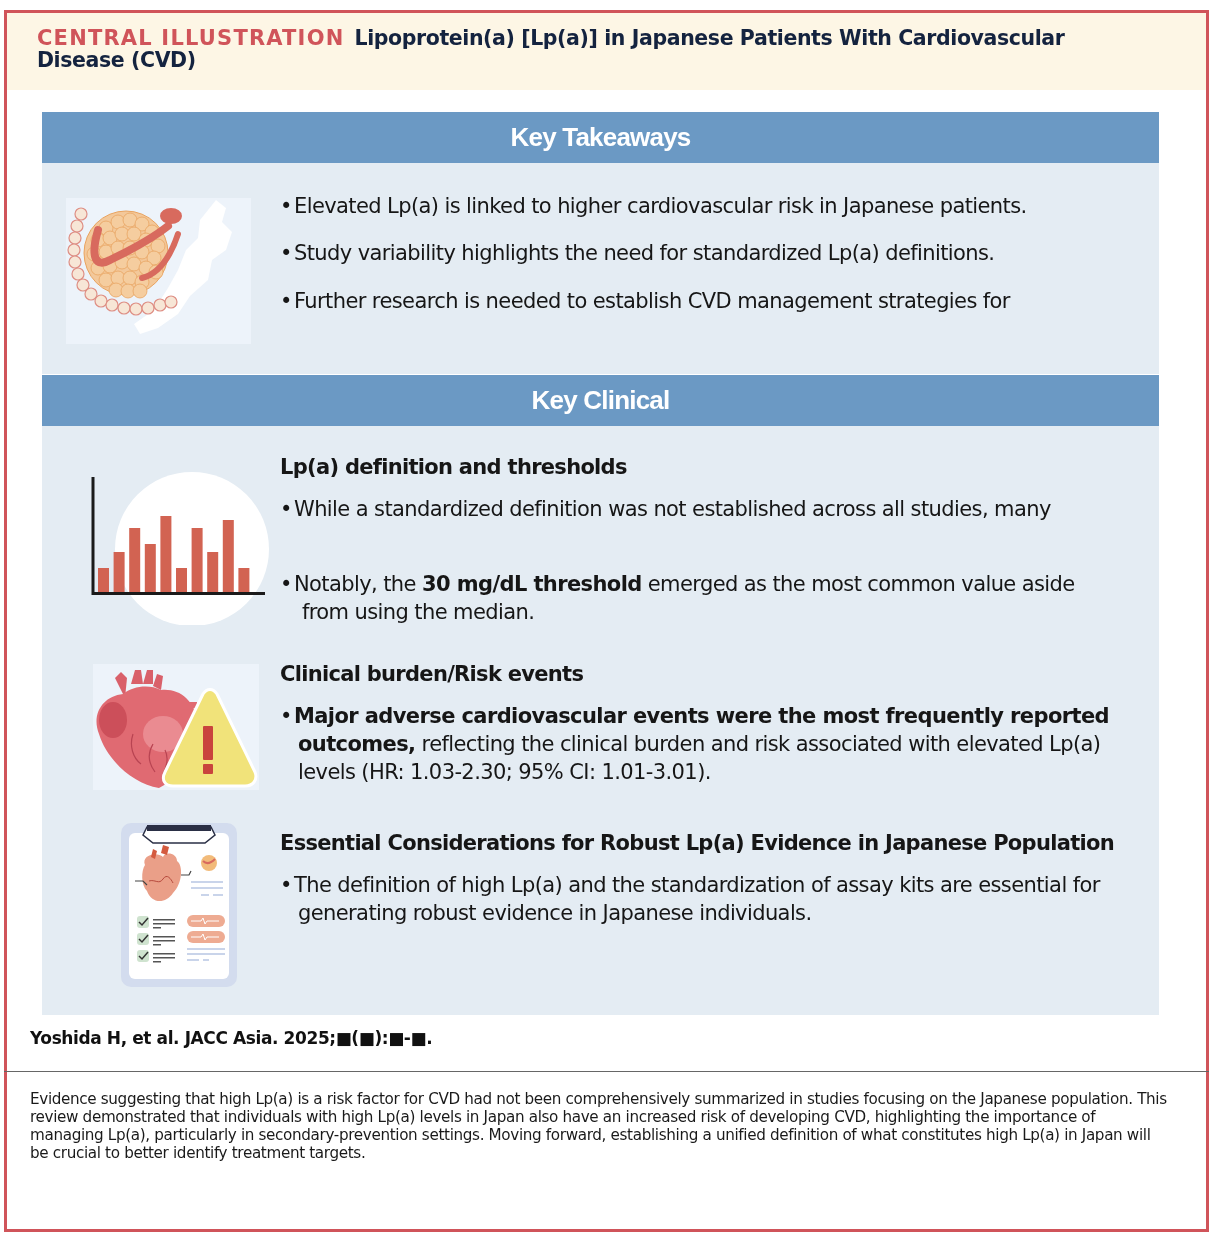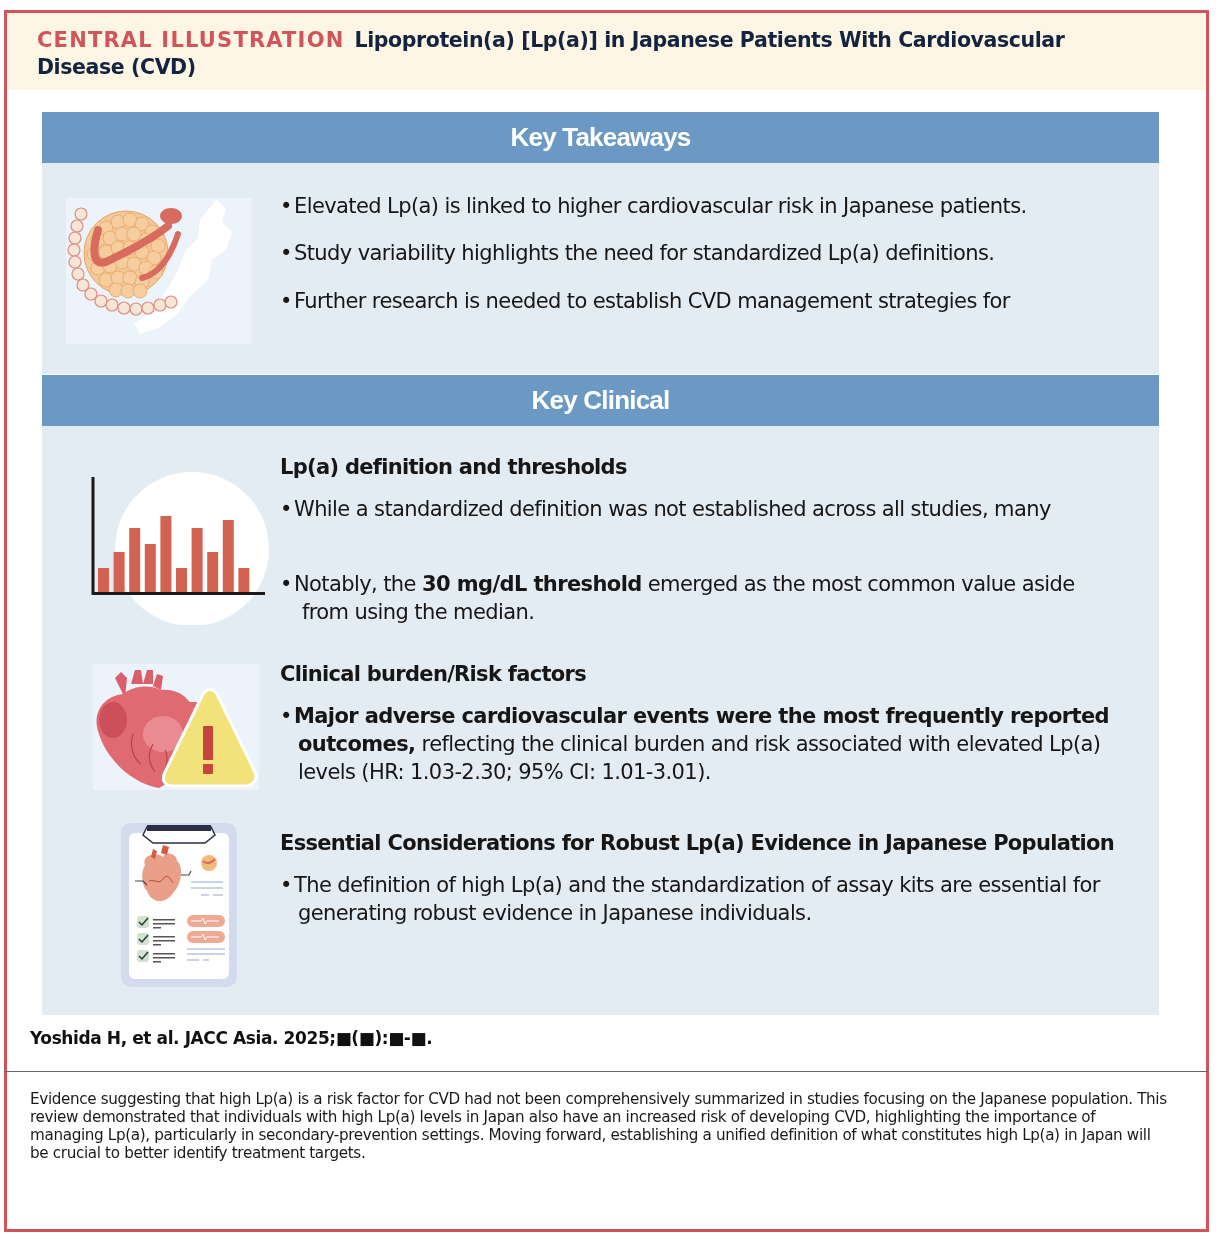--- a/index.html
+++ b/index.html
@@ -1,19 +1,19 @@
 <!DOCTYPE html>
 <html><head>
 <meta charset="utf-8">
 <style>
   html, body { margin:0; padding:0; background:#ffffff; }
   body { width:1222px; height:1238px; position:relative; font-family:"Liberation Sans", "DejaVu Sans", sans-serif; color:#111; }
   .frame { position:absolute; left:4px; top:10px; width:1205px; height:1222px; border:3px solid #d0545a; box-sizing:border-box; background:#fff; }
   .title-band { position:absolute; left:0; top:0; right:0; height:77px; background:#fdf6e5; }
-  .title { position:absolute; left:30px; top:14px; width:1040px; font-size:20.5px; line-height:27px; font-weight:bold; color:#14233f; font-family:"DejaVu Sans", sans-serif; letter-spacing:-0.4px; }
+  .title { position:absolute; left:30px; top:14px; width:1040px; font-size:20.5px; line-height:22px; font-weight:bold; color:#14233f; font-family:"DejaVu Sans", sans-serif; letter-spacing:-0.4px; }
   .title .label { color:#d0545a; font-family:"DejaVu Sans", sans-serif; letter-spacing:1.2px; font-size:21px; margin-right:10px; }
   .panel { position:absolute; left:42px; width:1117px; background:#e4ecf3; }
   .hdr { position:absolute; left:42px; width:1117px; height:64px; background:#6b99c4; color:#fff; font-weight:bold; font-size:26px; font-family:Liberation Sans, sans-serif; letter-spacing:-0.8px; text-align:center; line-height:51px; }
   .bul { position:absolute; left:280px; font-size:21px; line-height:28px; color:#161616; font-family:"DejaVu Sans", sans-serif; letter-spacing:-0.6px; }
   .bul .dot { display:inline-block; width:14px; }
   .bul .cont { padding-left:18px; display:block; }
   .sub { position:absolute; left:280px; font-size:21px; font-weight:bold; color:#161616; font-family:"DejaVu Sans", sans-serif; letter-spacing:-0.7px; }
   b { font-weight:bold; }
   .icon { position:absolute; }
   .citation { position:absolute; left:30px; top:1028px; font-size:17px; font-weight:bold; font-family:"DejaVu Sans", sans-serif; letter-spacing:-0.4px; color:#111; }
@@ -134,21 +134,21 @@
     <path d="M30 30 C10 32 -2 50 6 70 C14 96 40 120 66 124 C92 110 108 84 104 58 C102 36 86 24 68 26 C56 20 40 22 30 30 Z" fill="#e06a72"></path>
     <ellipse cx="20" cy="56" rx="14" ry="18" fill="#cc4f5a"></ellipse>
     <ellipse cx="70" cy="70" rx="20" ry="18" fill="#ea8b91"></ellipse>
     <path d="M60 80 c-6 10 -4 20 2 28 M72 86 c4 8 2 16 -2 24 M40 70 c-4 12 0 24 8 30" stroke="#b84452" stroke-width="1.2" fill="none"></path>
     <path d="M88 38 l16 0 0 6 -16 2z M88 50 l18 0 0 6 -16 0z" fill="#e06a72"></path>
     <path d="M110 30 C114 24 120 24 124 30 L162 108 C165 116 160 122 152 122 L80 122 C72 122 68 116 72 108 Z" fill="#f1e37a" stroke="#ffffff" stroke-width="3"></path>
     <rect x="110" y="62" width="10" height="34" rx="1" fill="#c9443d"></rect>
     <rect x="110" y="100" width="10" height="10" rx="1" fill="#c9443d"></rect>
   </svg>
 </div>
-<div class="sub" style="top:662px;">Clinical burden/Risk factors</div>
+<div class="sub" style="top:662px;">Clinical burden/Risk events</div>
 <div class="bul" style="top:702px;"><span class="dot">•</span><b>Major adverse cardiovascular events were the most frequently reported</b><span class="cont" style="padding-left:18px;"><b>outcomes,</b><span> reflecting the clinical burden and risk associated with elevated Lp(a)</span></span><span class="cont">levels (HR: 1.03-2.30; 95% CI: 1.01-3.01).</span></div>
 
 <div class="icon" style="left:121px;top:823px;width:116px;height:164px;">
   <svg width="116" height="164" viewBox="0 0 116 164">
     <rect x="0" y="0" width="116" height="164" rx="10" fill="#d3dcee"></rect>
     <rect x="8" y="10" width="100" height="146" rx="6" fill="#ffffff"></rect>
     <path d="M22 12 l4 -8 64 0 4 8 -10 8 -52 0 z" fill="#ffffff" stroke="#2a2f45" stroke-width="1.5"></path>
     <rect x="26" y="2" width="64" height="6" fill="#2a2f45"></rect>
     <path d="M24 42 c-4 -10 12 -14 18 -8 c2 -6 14 -4 14 4 c6 4 6 22 -4 32 c-8 12 -22 10 -26 -2 c-6 -6 -6 -20 -2 -26z" fill="#ea9f88"></path>
     <path d="M30 34 l2 -8 4 2 -2 8z M40 30 l2 -8 6 2 -2 8z" fill="#d45b3f"></path>

